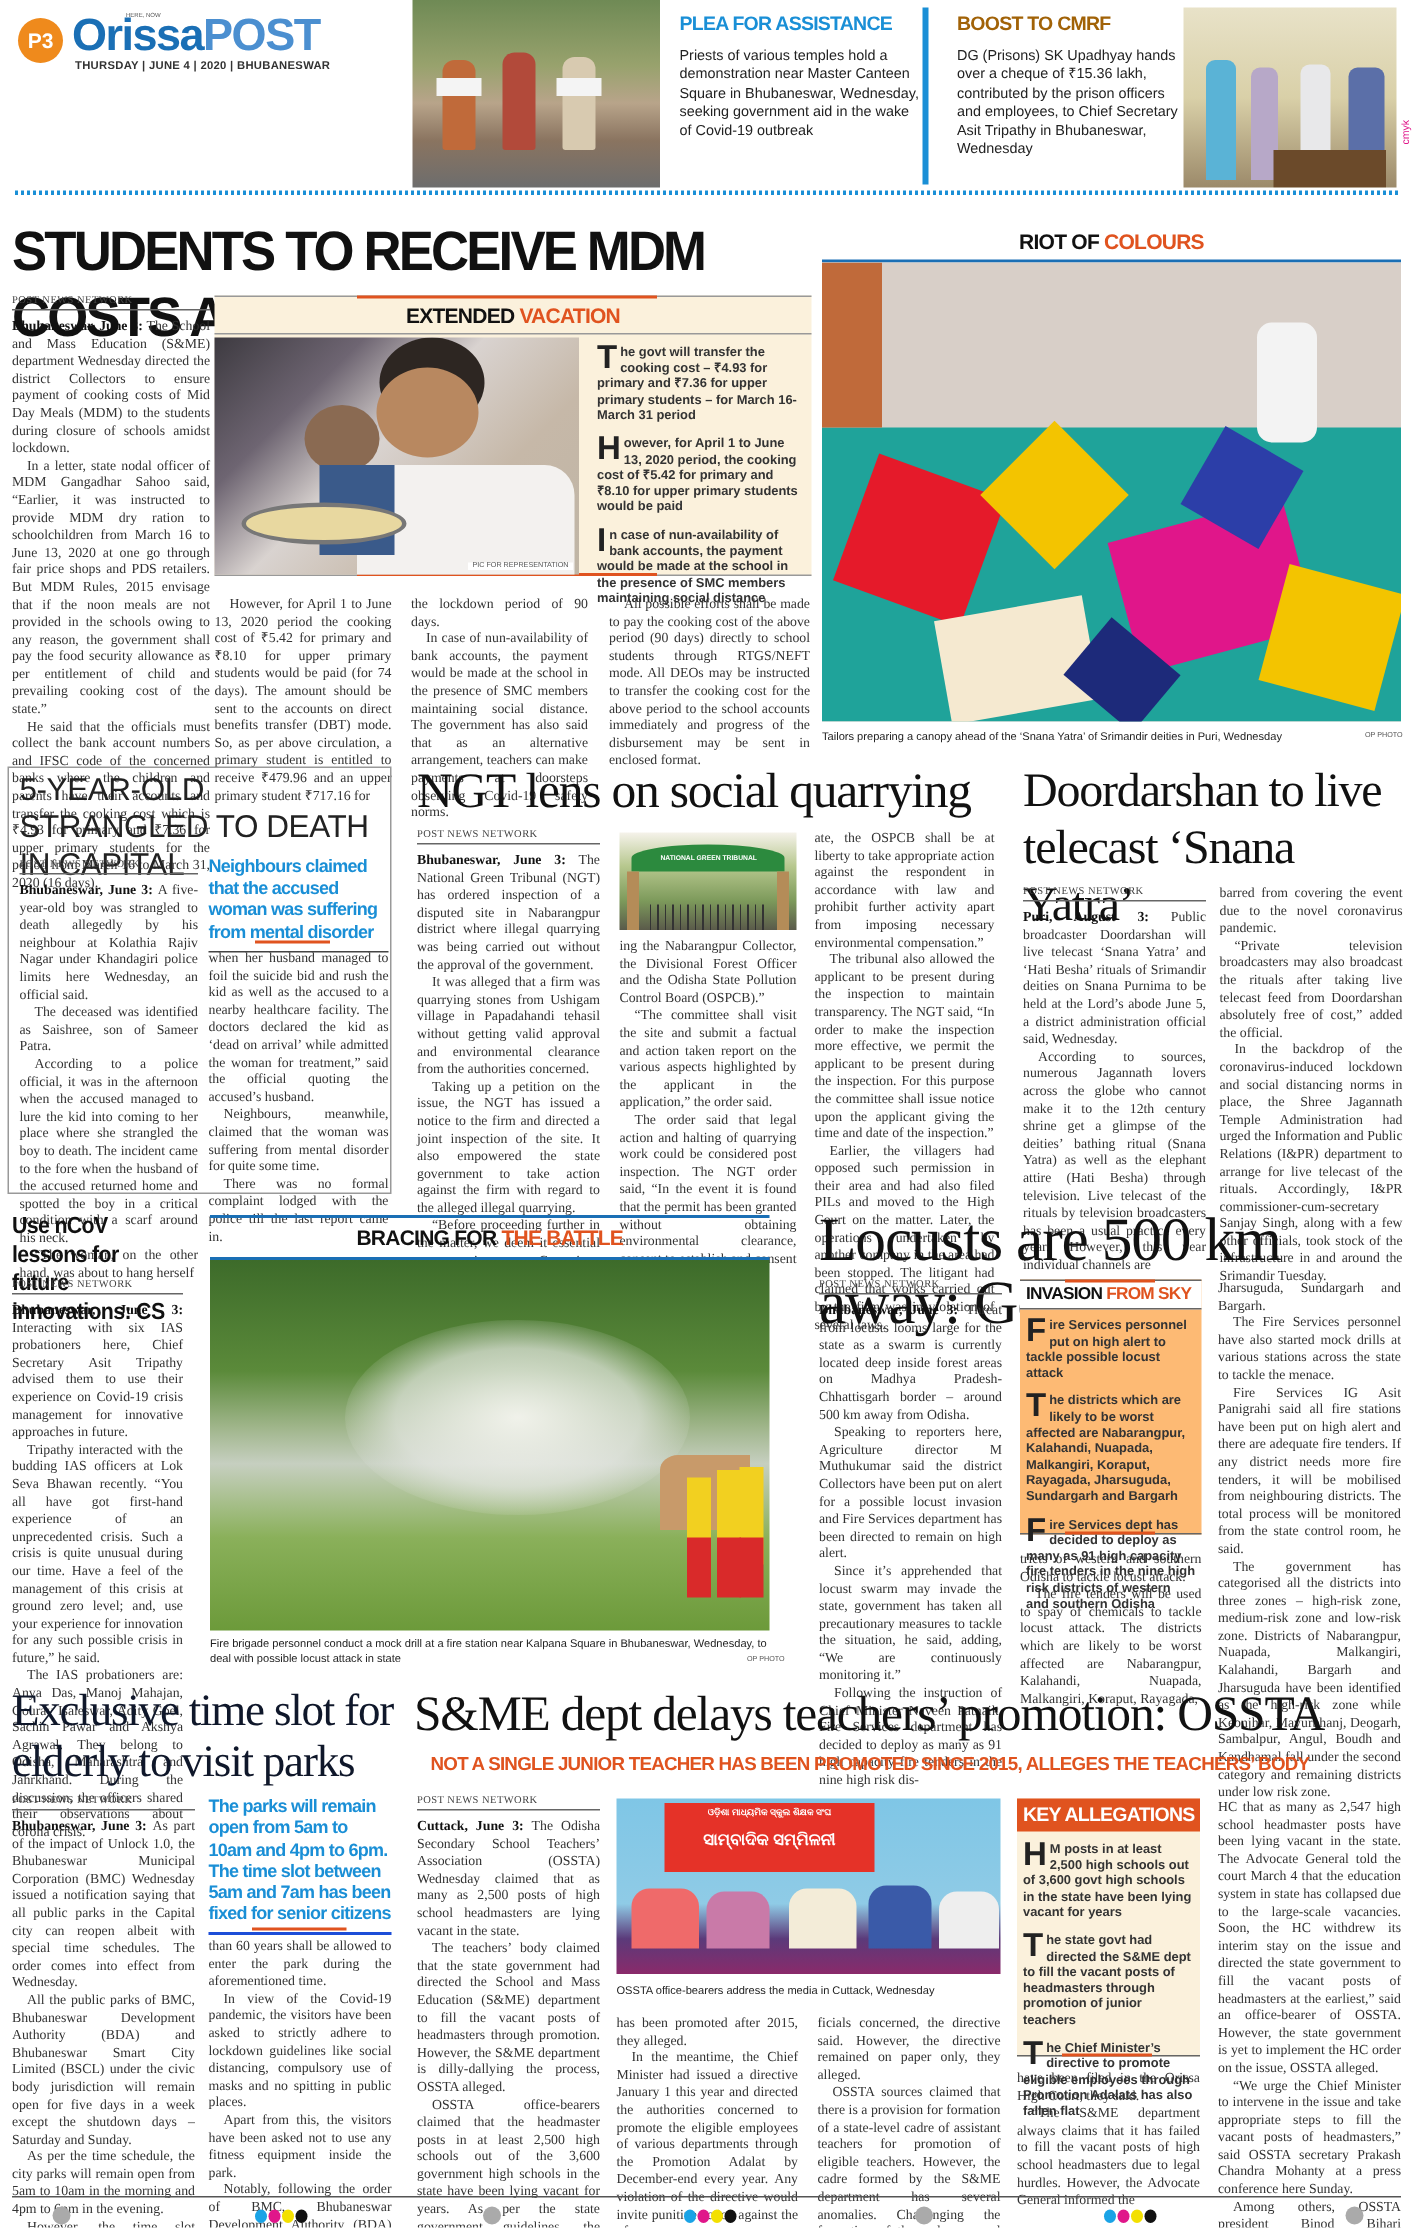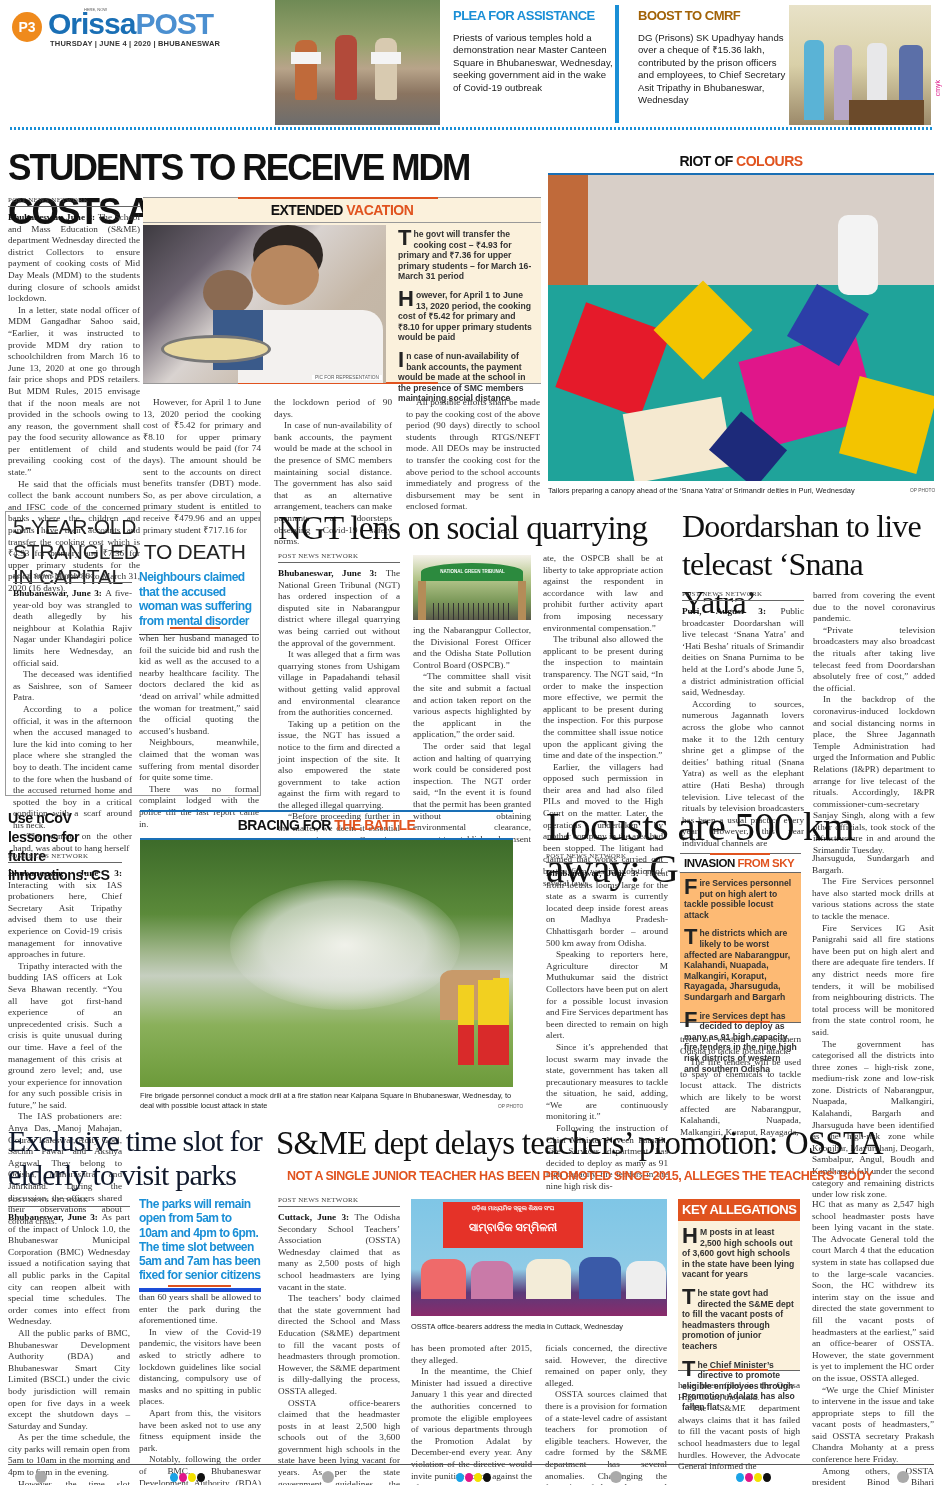--- a/index.html
+++ b/index.html
@@ -247,21 +247,21 @@
 <div class="abs serif" style="left:8px;top:1124px;width:260px;font-size:30px;line-height:34px;color:#0f172a;letter-spacing:-0.8px">Exclusive time slot for elderly to visit parks</div>
 <div class="abs" style="left:8px;top:1196px;width:122px">
   <div class="byline">POST NEWS NETWORK</div>
   <div class="body" id="parks-col1">
       <p class="first"><b>Bhubaneswar, June 3: </b>As part of the impact of Unlock 1.0, the Bhubaneswar Municipal Corporation (BMC) Wednesday issued a notification saying that all public parks in the Capital city can reopen albeit with special time schedules. The order comes into effect from Wednesday.</p>
       <p>All the public parks of BMC, Bhubaneswar Development Authority (BDA) and Bhubaneswar Smart City Limited (BSCL) under the civic body jurisdiction will remain open for five days in a week except the shutdown days – Saturday and Sunday.</p>
       <p>As per the time schedule, the city parks will remain open from 5am to 10am in the morning and 4pm to 6pm in the evening.</p>
       <p>However, the time slot between 5am and 7am has been fixed for senior citizens only. No person less</p>
     </div>
 </div>
-<div class="abs cond" style="left:139px;top:1197px;width:122px;font-size:12px;line-height:14.3px;color:#1a8fd6;padding-bottom:5px;border-bottom:4px solid #1d4ed8">The parks will remain open from 5am to 10am and 4pm to 6pm. The time slot between 5am and 7am has been fixed for senior citizens</div>
+<div class="abs cond" style="left:139px;top:1197px;width:122px;font-size:12px;line-height:14.3px;color:#1a8fd6;padding-bottom:5px;border-bottom:2px solid #1d4ed8">The parks will remain open from 5am to 10am and 4pm to 6pm. The time slot between 5am and 7am has been fixed for senior citizens</div>
 <div class="abs" style="left:168px;top:1285px;width:63px;height:2px;background:#e0531f"></div>
 <div class="abs body" id="parks-col2" style="left:139px;top:1292px;width:122px">
     <p class="first">than 60 years shall be allowed to enter the park during the aforementioned time.</p>
     <p>In view of the Covid-19 pandemic, the visitors have been asked to strictly adhere to lockdown guidelines like social distancing, compulsory use of masks and no spitting in public places.</p>
     <p>Apart from this, the visitors have been asked not to use any fitness equipment inside the park.</p>
     <p>Notably, following the order of BMC, Bhubaneswar Development Authority (BDA) reopened three major parks in the city May 24.</p>
   </div>
 
 <div class="abs serif" style="left:276px;top:1124px;width:665px;font-size:33px;line-height:38px;color:#111;letter-spacing:-0.8px">S&amp;ME dept delays teachers’ promotion: OSSTA</div>
 <div class="abs cond" style="left:287px;top:1169px;width:660px;font-size:12.5px;color:#e0531f">NOT A SINGLE JUNIOR TEACHER HAS BEEN PROMOTED SINCE 2015, ALLEGES THE TEACHERS’ BODY</div>
@@ -301,21 +301,21 @@
       <p><span class="cap">T</span>he state govt had directed the S&amp;ME dept to fill the vacant posts of headmasters through promotion of junior teachers</p>
       <p><span class="cap">T</span>he Chief Minister’s directive to promote eligible employees through Promotion Adalats has also fallen flat</p>
     </div>
 </div>
 <div class="abs body" id="ossta-col4" style="left:678px;top:1380px;width:122px">
     <p class="first">have been filed in the Orissa High Court, they said.</p>
     <p>“The S&amp;ME department always claims that it has failed to fill the vacant posts of high school headmasters due to legal hurdles. However, the Advocate General informed the</p>
   </div>
 <div class="abs body" id="ossta-col5" style="left:812px;top:1199px;width:122px">
     <p class="first">HC that as many as 2,547 high school headmaster posts have been lying vacant in the state. The Advocate General told the court March 4 that the education system in state has collapsed due to the large-scale vacancies. Soon, the HC withdrew its interim stay on the issue and directed the state government to fill the vacant posts of headmasters at the earliest,” said an office-bearer of OSSTA. However, the state government is yet to implement the HC order on the issue, OSSTA alleged.</p>
-    <p>“We urge the Chief Minister to intervene in the issue and take appropriate steps to fill the vacant posts of headmasters,” said OSSTA secretary Prakash Chandra Mohanty at a press conference here Friday.</p>
+    <p>“We urge the Chief Minister to intervene in the issue and take appropriate steps to fill the vacant posts of headmasters,” said OSSTA secretary Prakash Chandra Mohanty at a press conference here Sunday.</p>
     <p>Among others, OSSTA president Binod Bihari Panigrahi, executive presidents Bhikari Charan Sahu and Ranjan Kumar Dash and treasurer Ashok Kumar Mahapatra were present.</p>
   </div>
 
 <div class="abs" style="left:8px;top:1464px;width:926px;height:1px;background:#555"></div>
 <div class="abs" style="left:0;top:1470px;width:945px;height:15px">
   <div class="abs" style="left:35px;top:1px;width:12px;height:12px;border-radius:50%;background:#aaa"></div>
   <div class="abs" style="left:170px;top:3px;width:40px;height:10px">
     <span style="position:absolute;left:0;width:8px;height:9px;border-radius:50%;background:#1aa3e6"></span>
     <span style="position:absolute;left:9px;width:8px;height:9px;border-radius:50%;background:#e0168a"></span>
     <span style="position:absolute;left:18px;width:8px;height:9px;border-radius:50%;background:#f3e000"></span>

